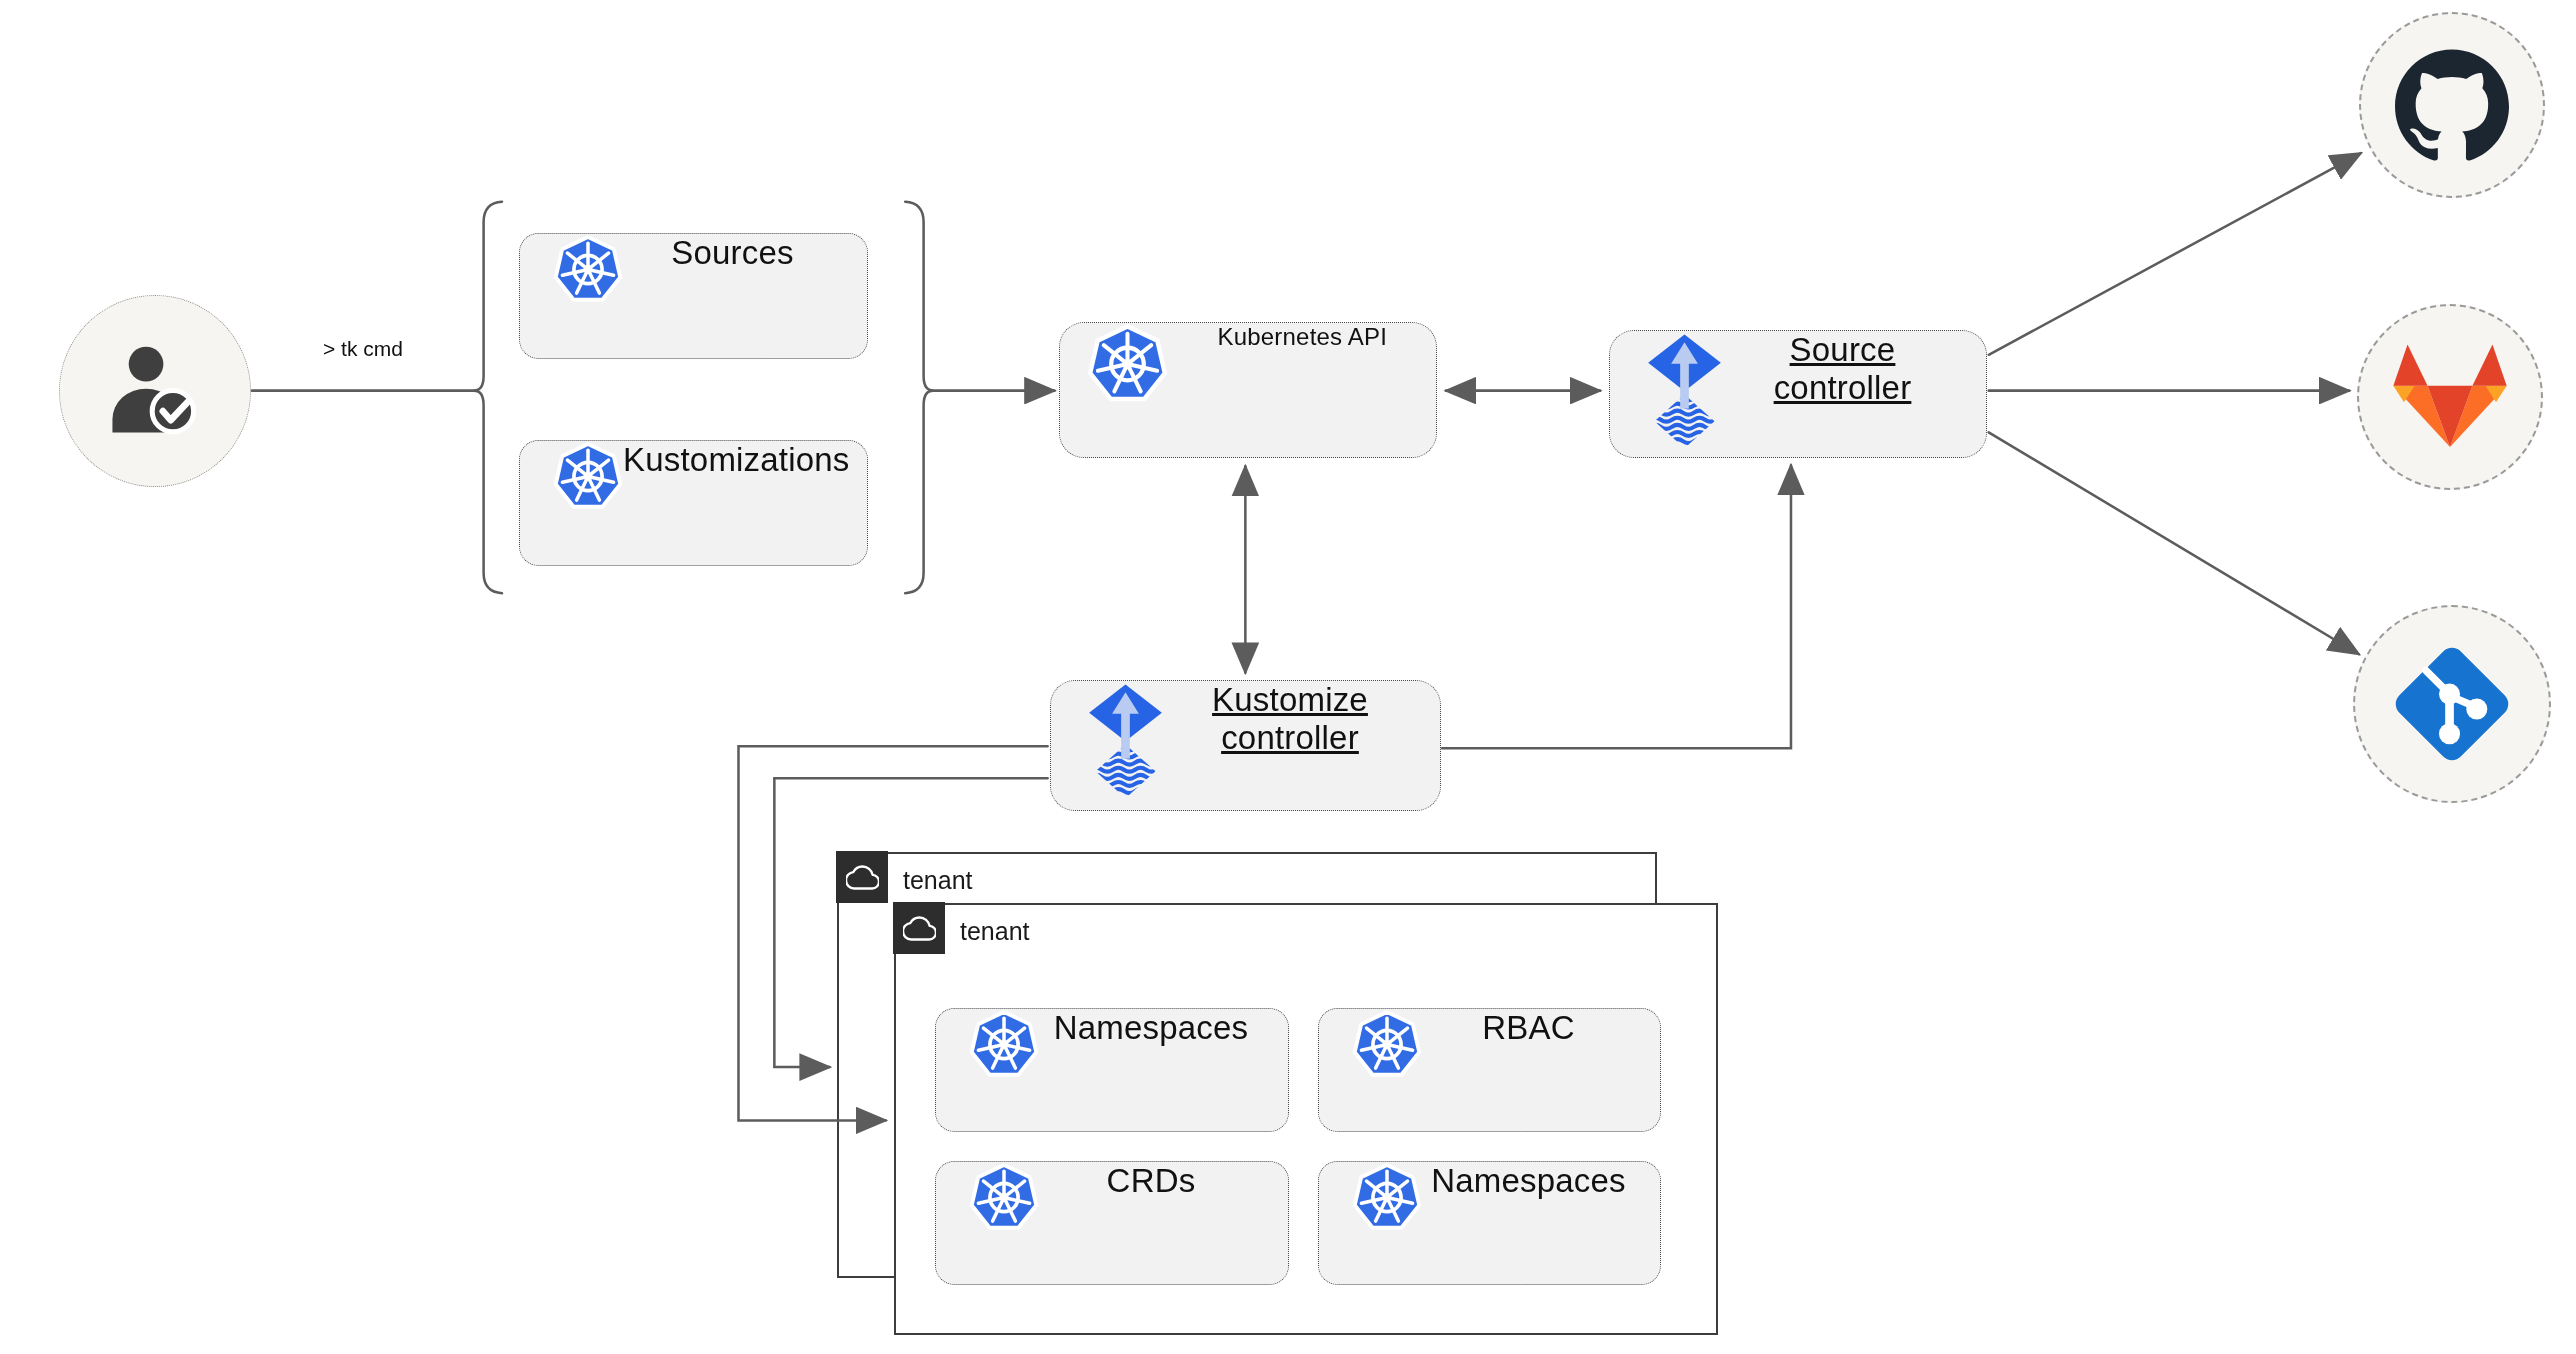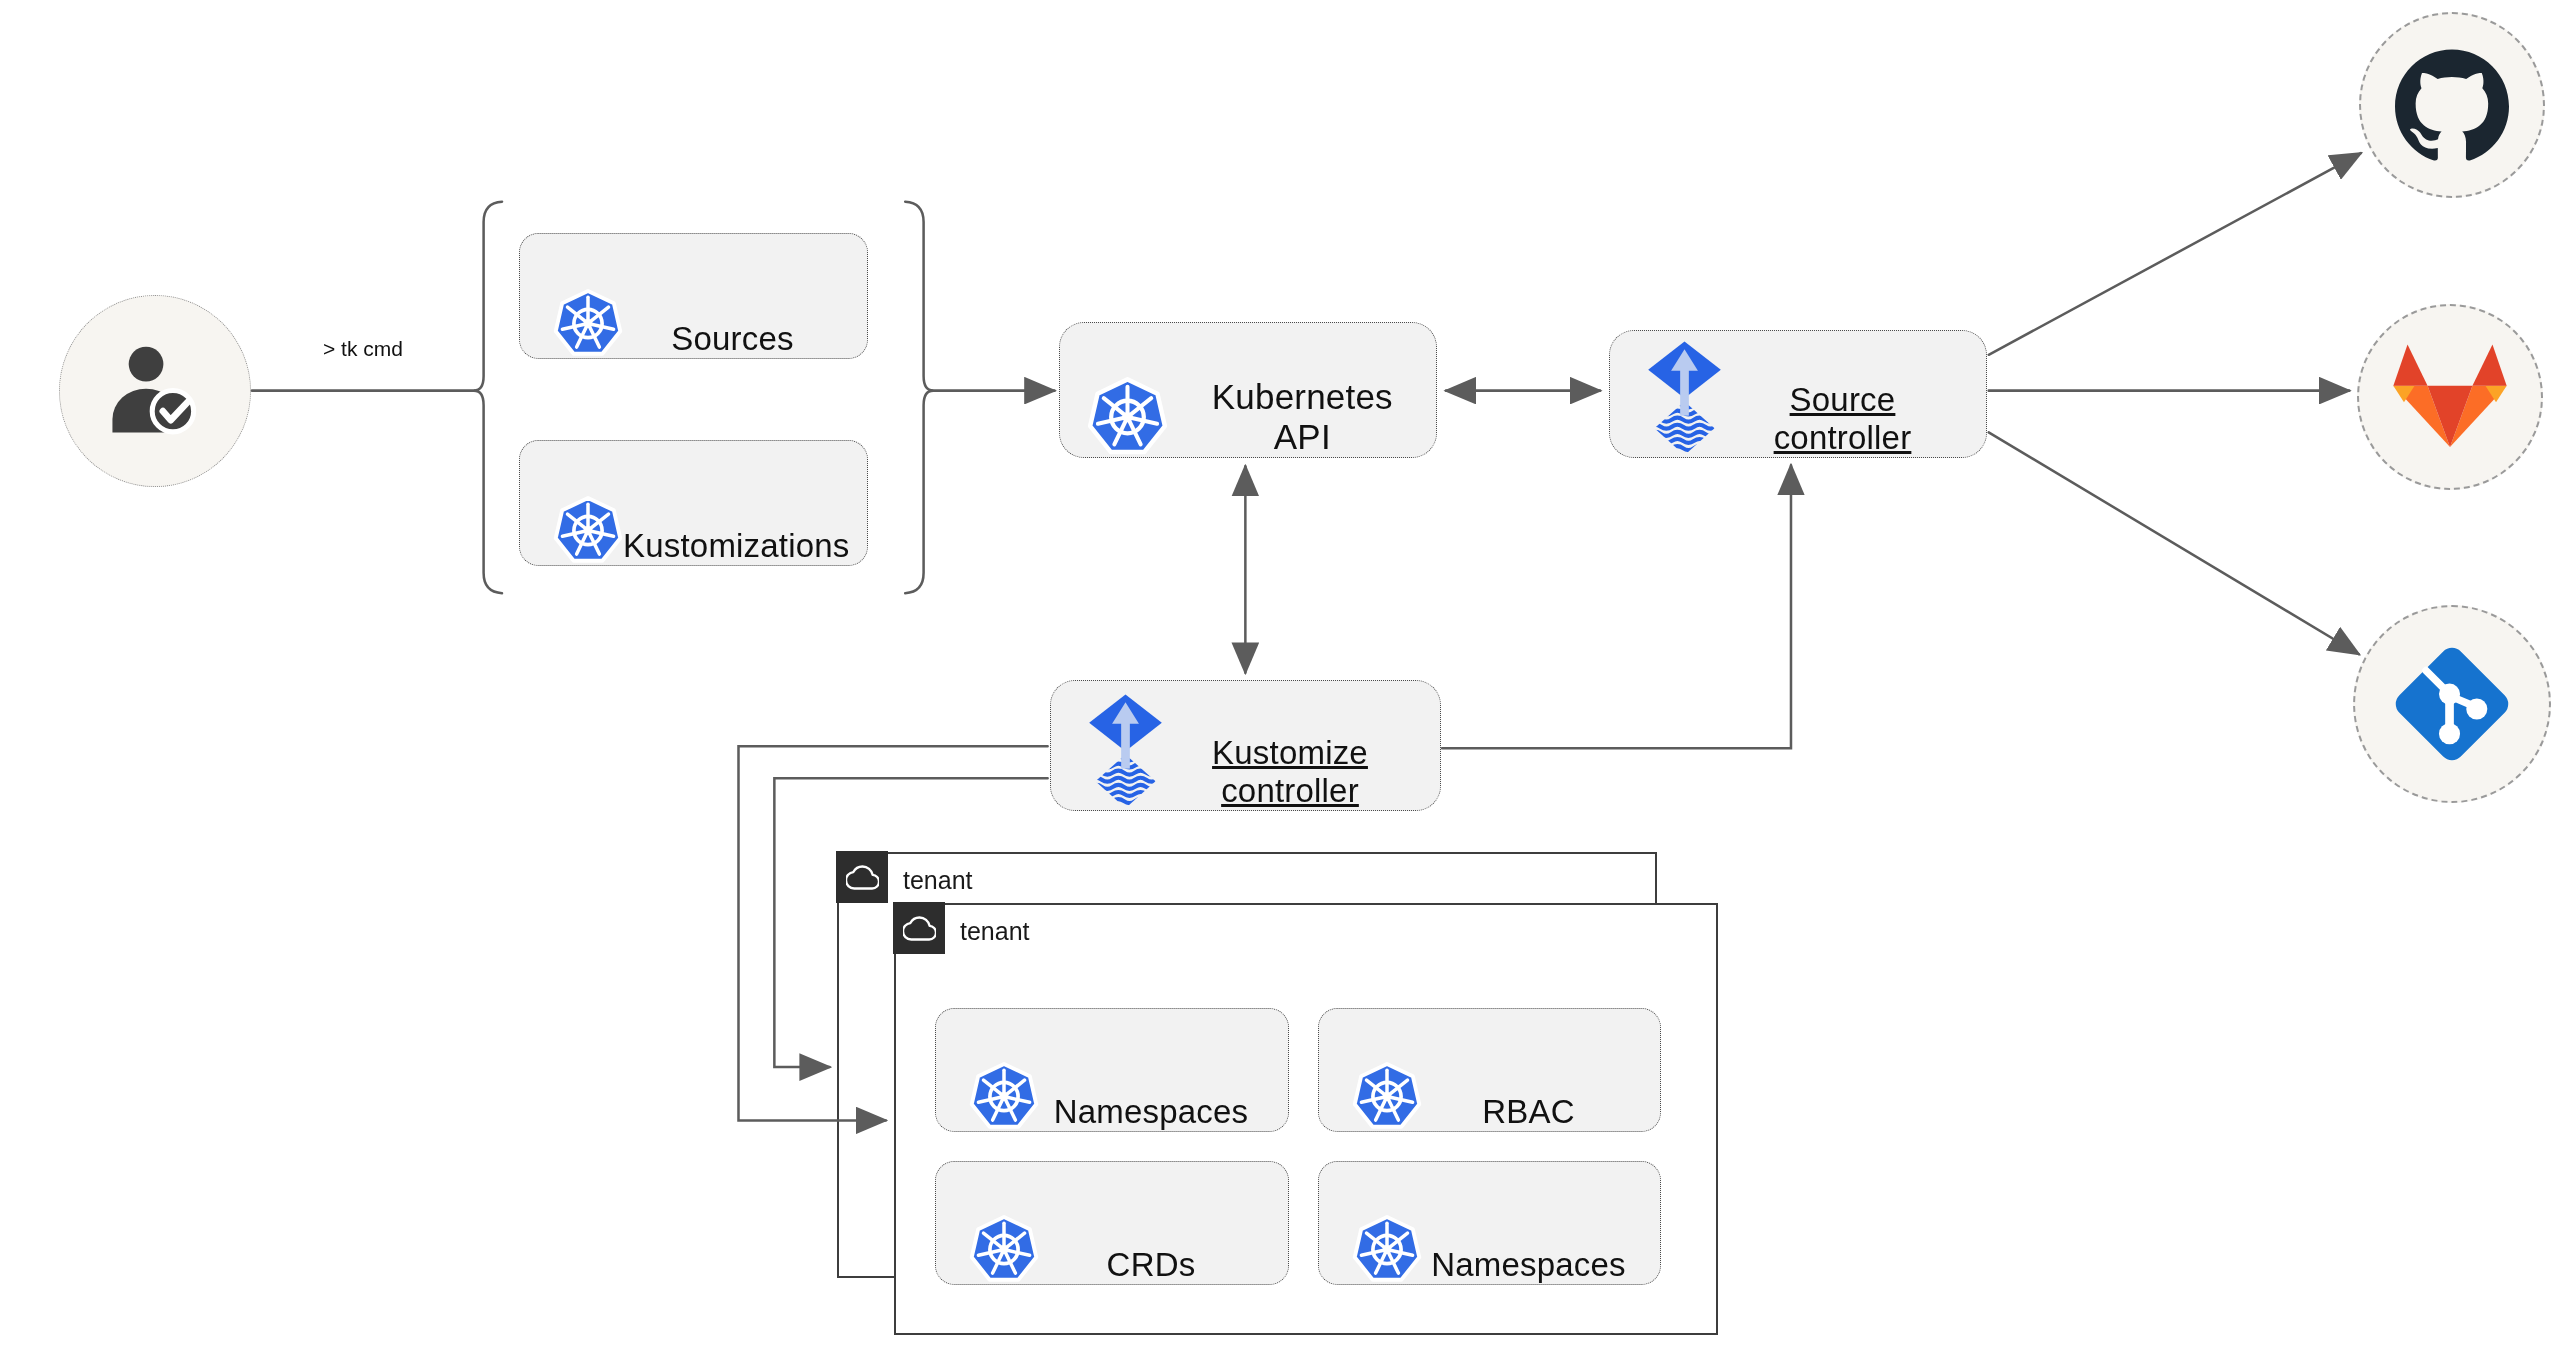--- a/index.html
+++ b/index.html
@@ -1,20 +1,20 @@
 <!DOCTYPE html>
 <html><head>
 <meta charset="utf-8">
 <style>
   html,body{margin:0;padding:0;background:#ffffff;}
   #canvas{position:relative;width:2576px;height:1355px;background:#ffffff;overflow:hidden;
           font-family:"Liberation Sans", sans-serif;color:#111;}
   
   .pill{position:absolute;background:#f2f2f2;border:1.9px dotted #4b4b4b;border-radius:19.4px;
-        display:flex;align-items:flex-end;box-sizing:border-box;}
+        display:flex;align-items:flex-start;box-sizing:border-box;}
   .pill .icon{flex:0 0 auto;margin-left:33px;}
   .pill .pill-label{flex:1 1 auto;text-align:center;font-size:33px;letter-spacing:0.2px;
         padding-right:25px;line-height:1.15;}
   .big{border-radius:25px;}
   .two-line{display:flex;flex-direction:column;align-items:center;justify-content:center;text-decoration:underline;}
   
   .node-circle{position:absolute;border-radius:50%;background:#f7f5f1;box-sizing:border-box;
         display:flex;align-items:center;justify-content:center;}
   .dotted-circle{border:1.9px dotted #8f8f8f;}
   .dashed-circle{border:2.9px dashed #9a9a9a;}
@@ -144,21 +144,21 @@
     <svg class="icon" width="70" height="70" viewBox="0 0 72 72">
         <use href="#sym-k8s"></use>
       </svg>
     <div class="pill-label">Kustomizations</div>
   </div>
 
   <div class="pill big z3" style="left:1059px;top:322px;width:378px;height:136px;">
     <svg class="icon" width="81" height="81" viewBox="0 0 72 72" style="margin-left:27px;">
         <use href="#sym-k8s"></use>
       </svg>
-    <div class="pill-label" style="font-size:35px;padding-right:19.4px;margin-left:20px;">Kubernetes API</div>
+    <div class="pill-label" style="font-size:24px;padding-right:19.4px;margin-left:20px;">Kubernetes API</div>
   </div>
 
   <div class="pill big z3" style="left:1609px;top:330px;width:378px;height:128px;">
     <svg class="icon" width="79" height="119" viewBox="0 0 100 150" style="margin-left:35px;">
         <use href="#sym-flux"></use>
       </svg>
     <div class="pill-label two-line">
       <div>Source</div>
       <div>controller</div>
     </div>

